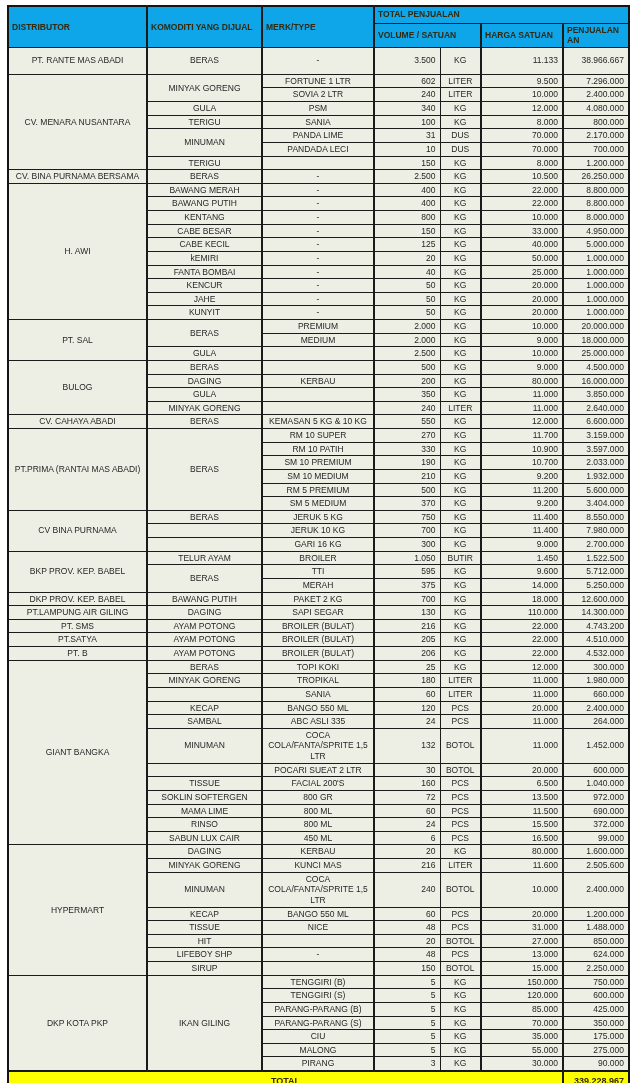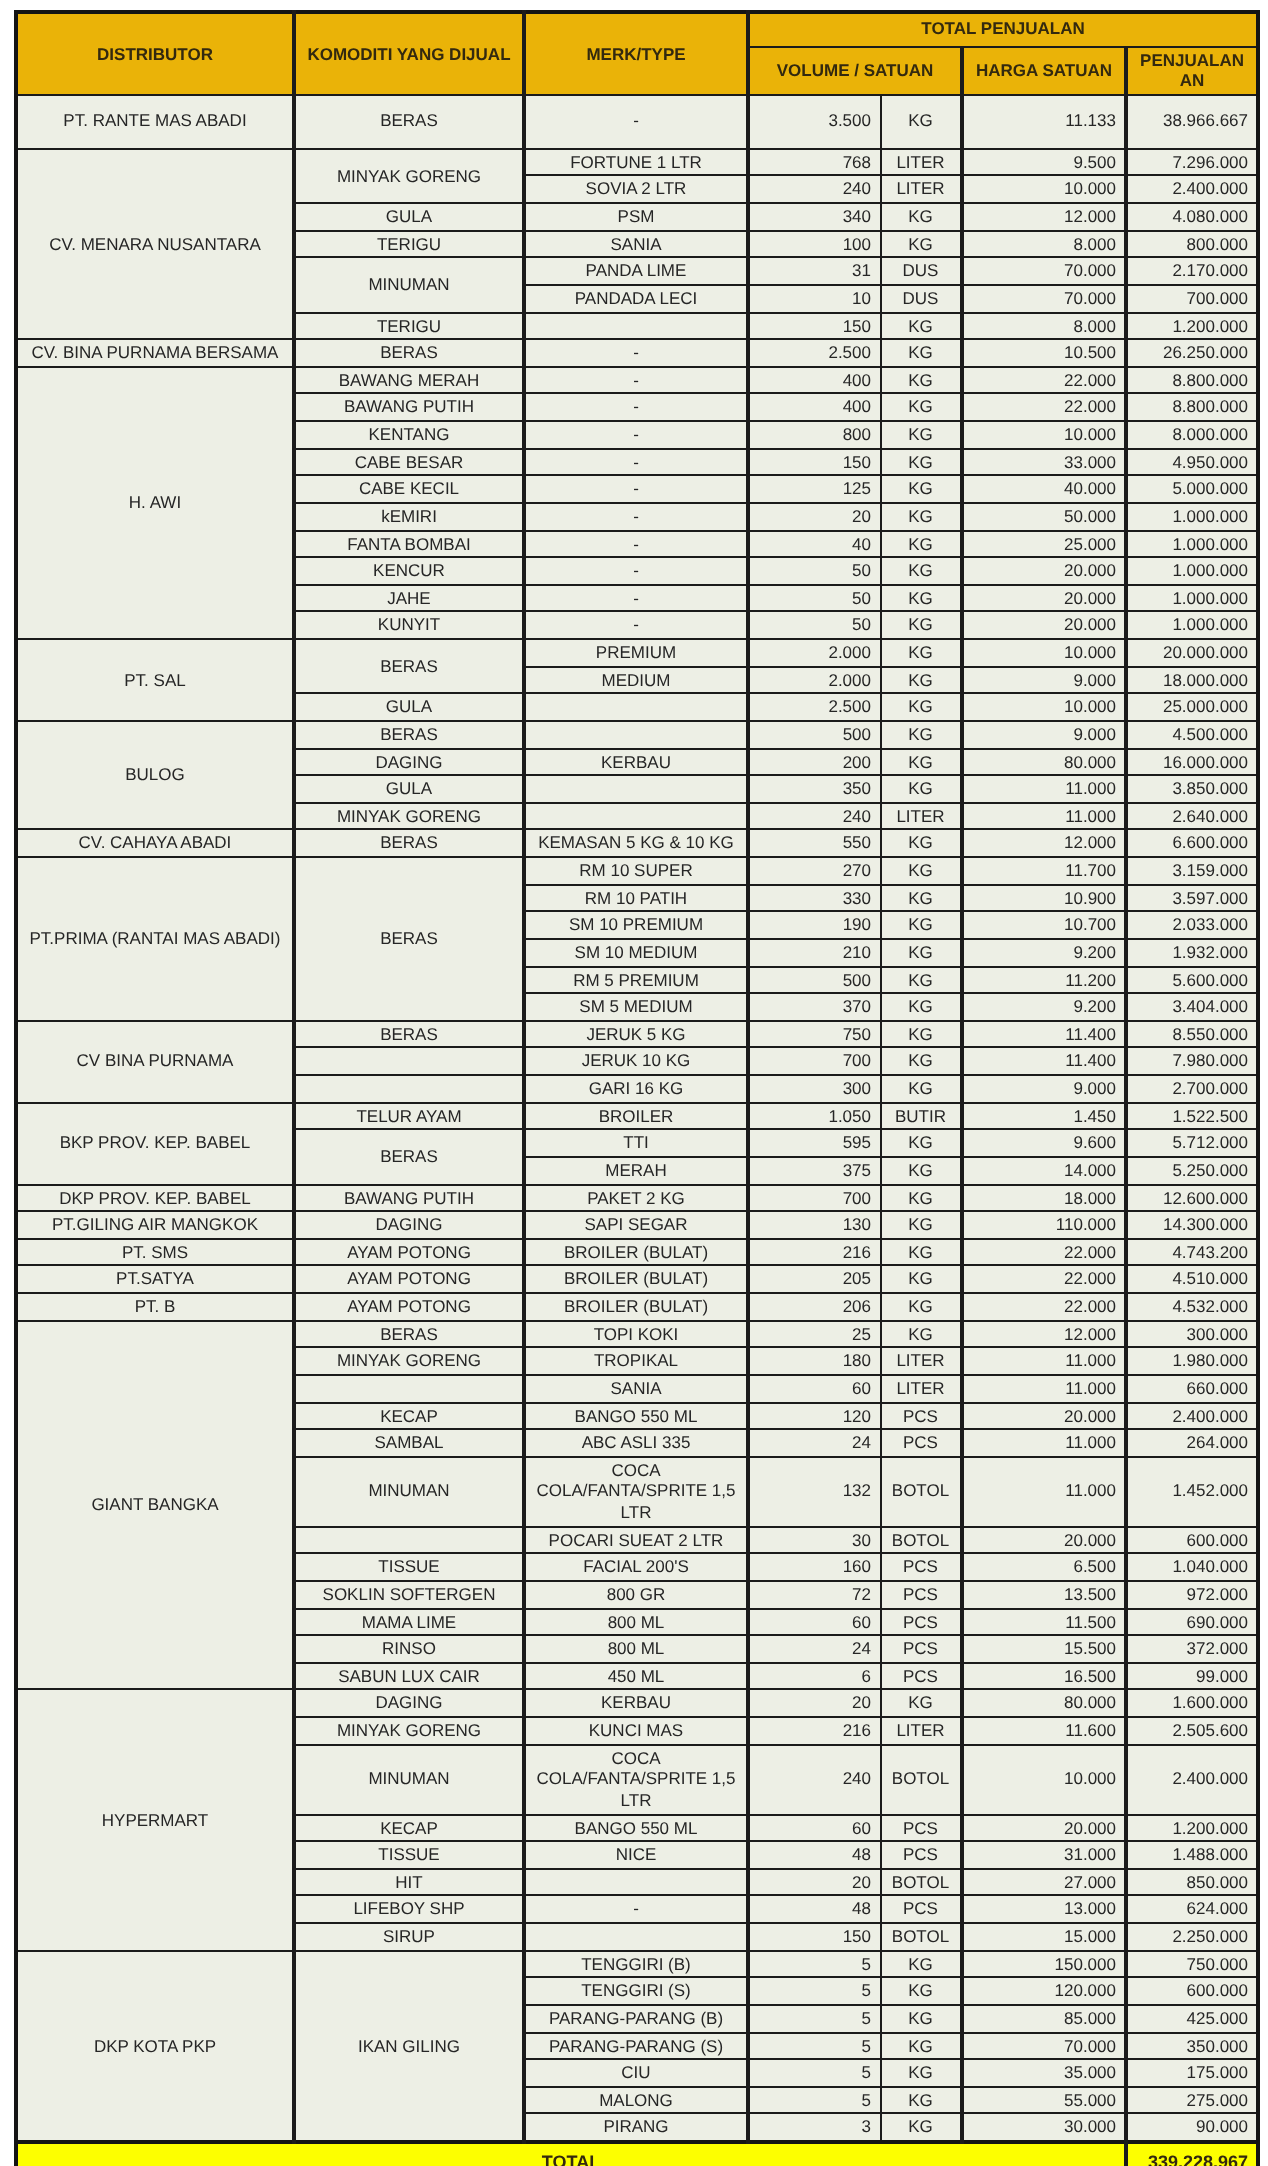--- a/index.html
+++ b/index.html
@@ -13,21 +13,21 @@
     border:2.5px solid #141414;
   }
   .report th, .report td {
     border:1px solid #1b1b1b;
     font-size:8.5px; line-height:1.25;
     padding:1px 3px; overflow:hidden;
     color:#262626; vertical-align:middle;
     word-wrap:break-word;
   }
   .report thead th {
-    background:#eab308; color:#33290f; font-weight:bold; text-align:center;
+    background:#0ea5e9; color:#33290f; font-weight:bold; text-align:left;
   }
   .report thead tr.h1 { height:17px; }
   .report thead tr.h2 { height:20px; }
   .report tbody td { background:#edefe5; }
   .report tbody tr { height:13px; }
   .report tbody tr.pad { height:27px; }
   .bl2 { border-left-width:2px !important; }
   tr.gstart td { border-top:1.8px solid #151515; }
   .ctr { text-align:center; }
   .num { text-align:right; padding-right:4px !important; }
@@ -70,21 +70,21 @@
           <td class="ctr bl2">-</td>
           <td class="num bl2">3.500</td>
           <td class="ctr">KG</td>
           <td class="num bl2">11.133</td>
           <td class="num bl2">38.966.667</td>
         </tr>
         <tr class="gstart">
           <td class="ctr" rowspan="7">CV. MENARA NUSANTARA</td>
           <td class="ctr bl2" rowspan="2">MINYAK GORENG</td>
           <td class="ctr bl2">FORTUNE 1 LTR</td>
-          <td class="num bl2">768</td>
+          <td class="num bl2">602</td>
           <td class="ctr">LITER</td>
           <td class="num bl2">9.500</td>
           <td class="num bl2">7.296.000</td>
         </tr>
         <tr>
           <td class="ctr bl2">SOVIA 2 LTR</td>
           <td class="num bl2">240</td>
           <td class="ctr">LITER</td>
           <td class="num bl2">10.000</td>
           <td class="num bl2">2.400.000</td>
@@ -380,21 +380,21 @@
         <tr class="gstart">
           <td class="ctr">DKP PROV. KEP. BABEL</td>
           <td class="ctr bl2">BAWANG PUTIH</td>
           <td class="ctr bl2">PAKET 2 KG</td>
           <td class="num bl2">700</td>
           <td class="ctr">KG</td>
           <td class="num bl2">18.000</td>
           <td class="num bl2">12.600.000</td>
         </tr>
         <tr class="gstart">
-          <td class="ctr">PT.GILING AIR MANGKOK</td>
+          <td class="ctr">PT.LAMPUNG AIR GILING</td>
           <td class="ctr bl2">DAGING</td>
           <td class="ctr bl2">SAPI SEGAR</td>
           <td class="num bl2">130</td>
           <td class="ctr">KG</td>
           <td class="num bl2">110.000</td>
           <td class="num bl2">14.300.000</td>
         </tr>
         <tr class="gstart">
           <td class="ctr">PT. SMS</td>
           <td class="ctr bl2">AYAM POTONG</td>

